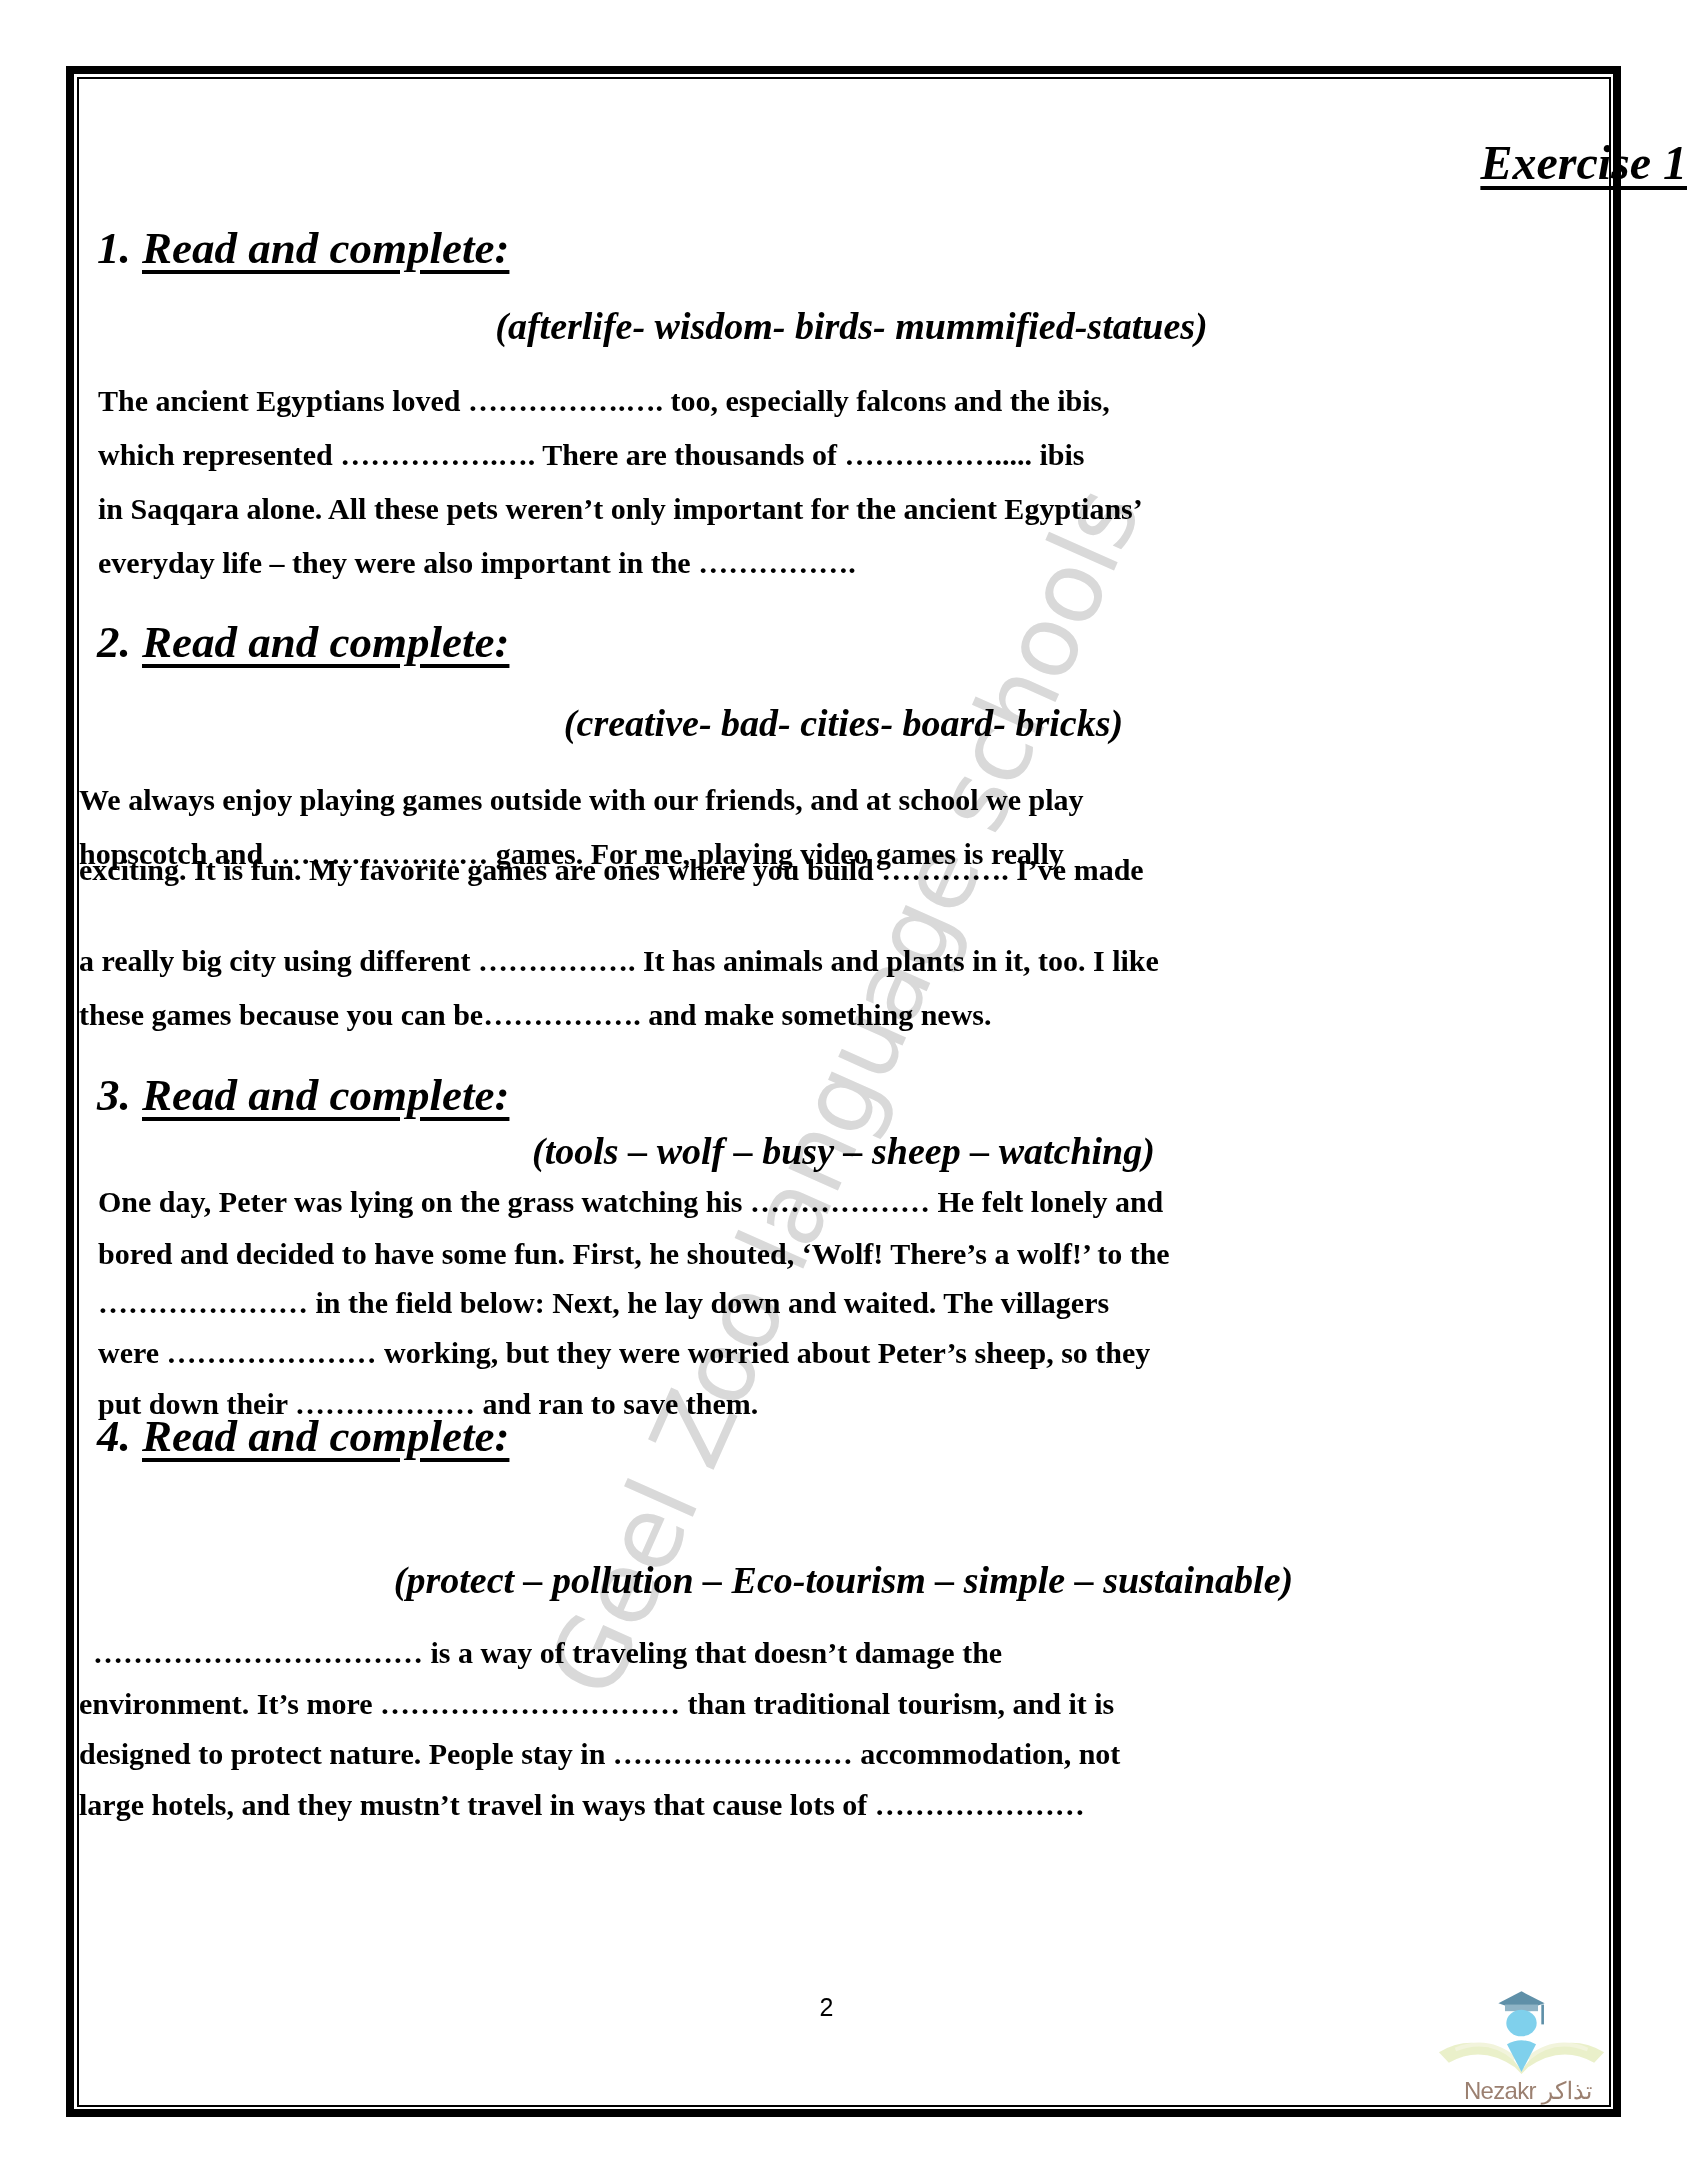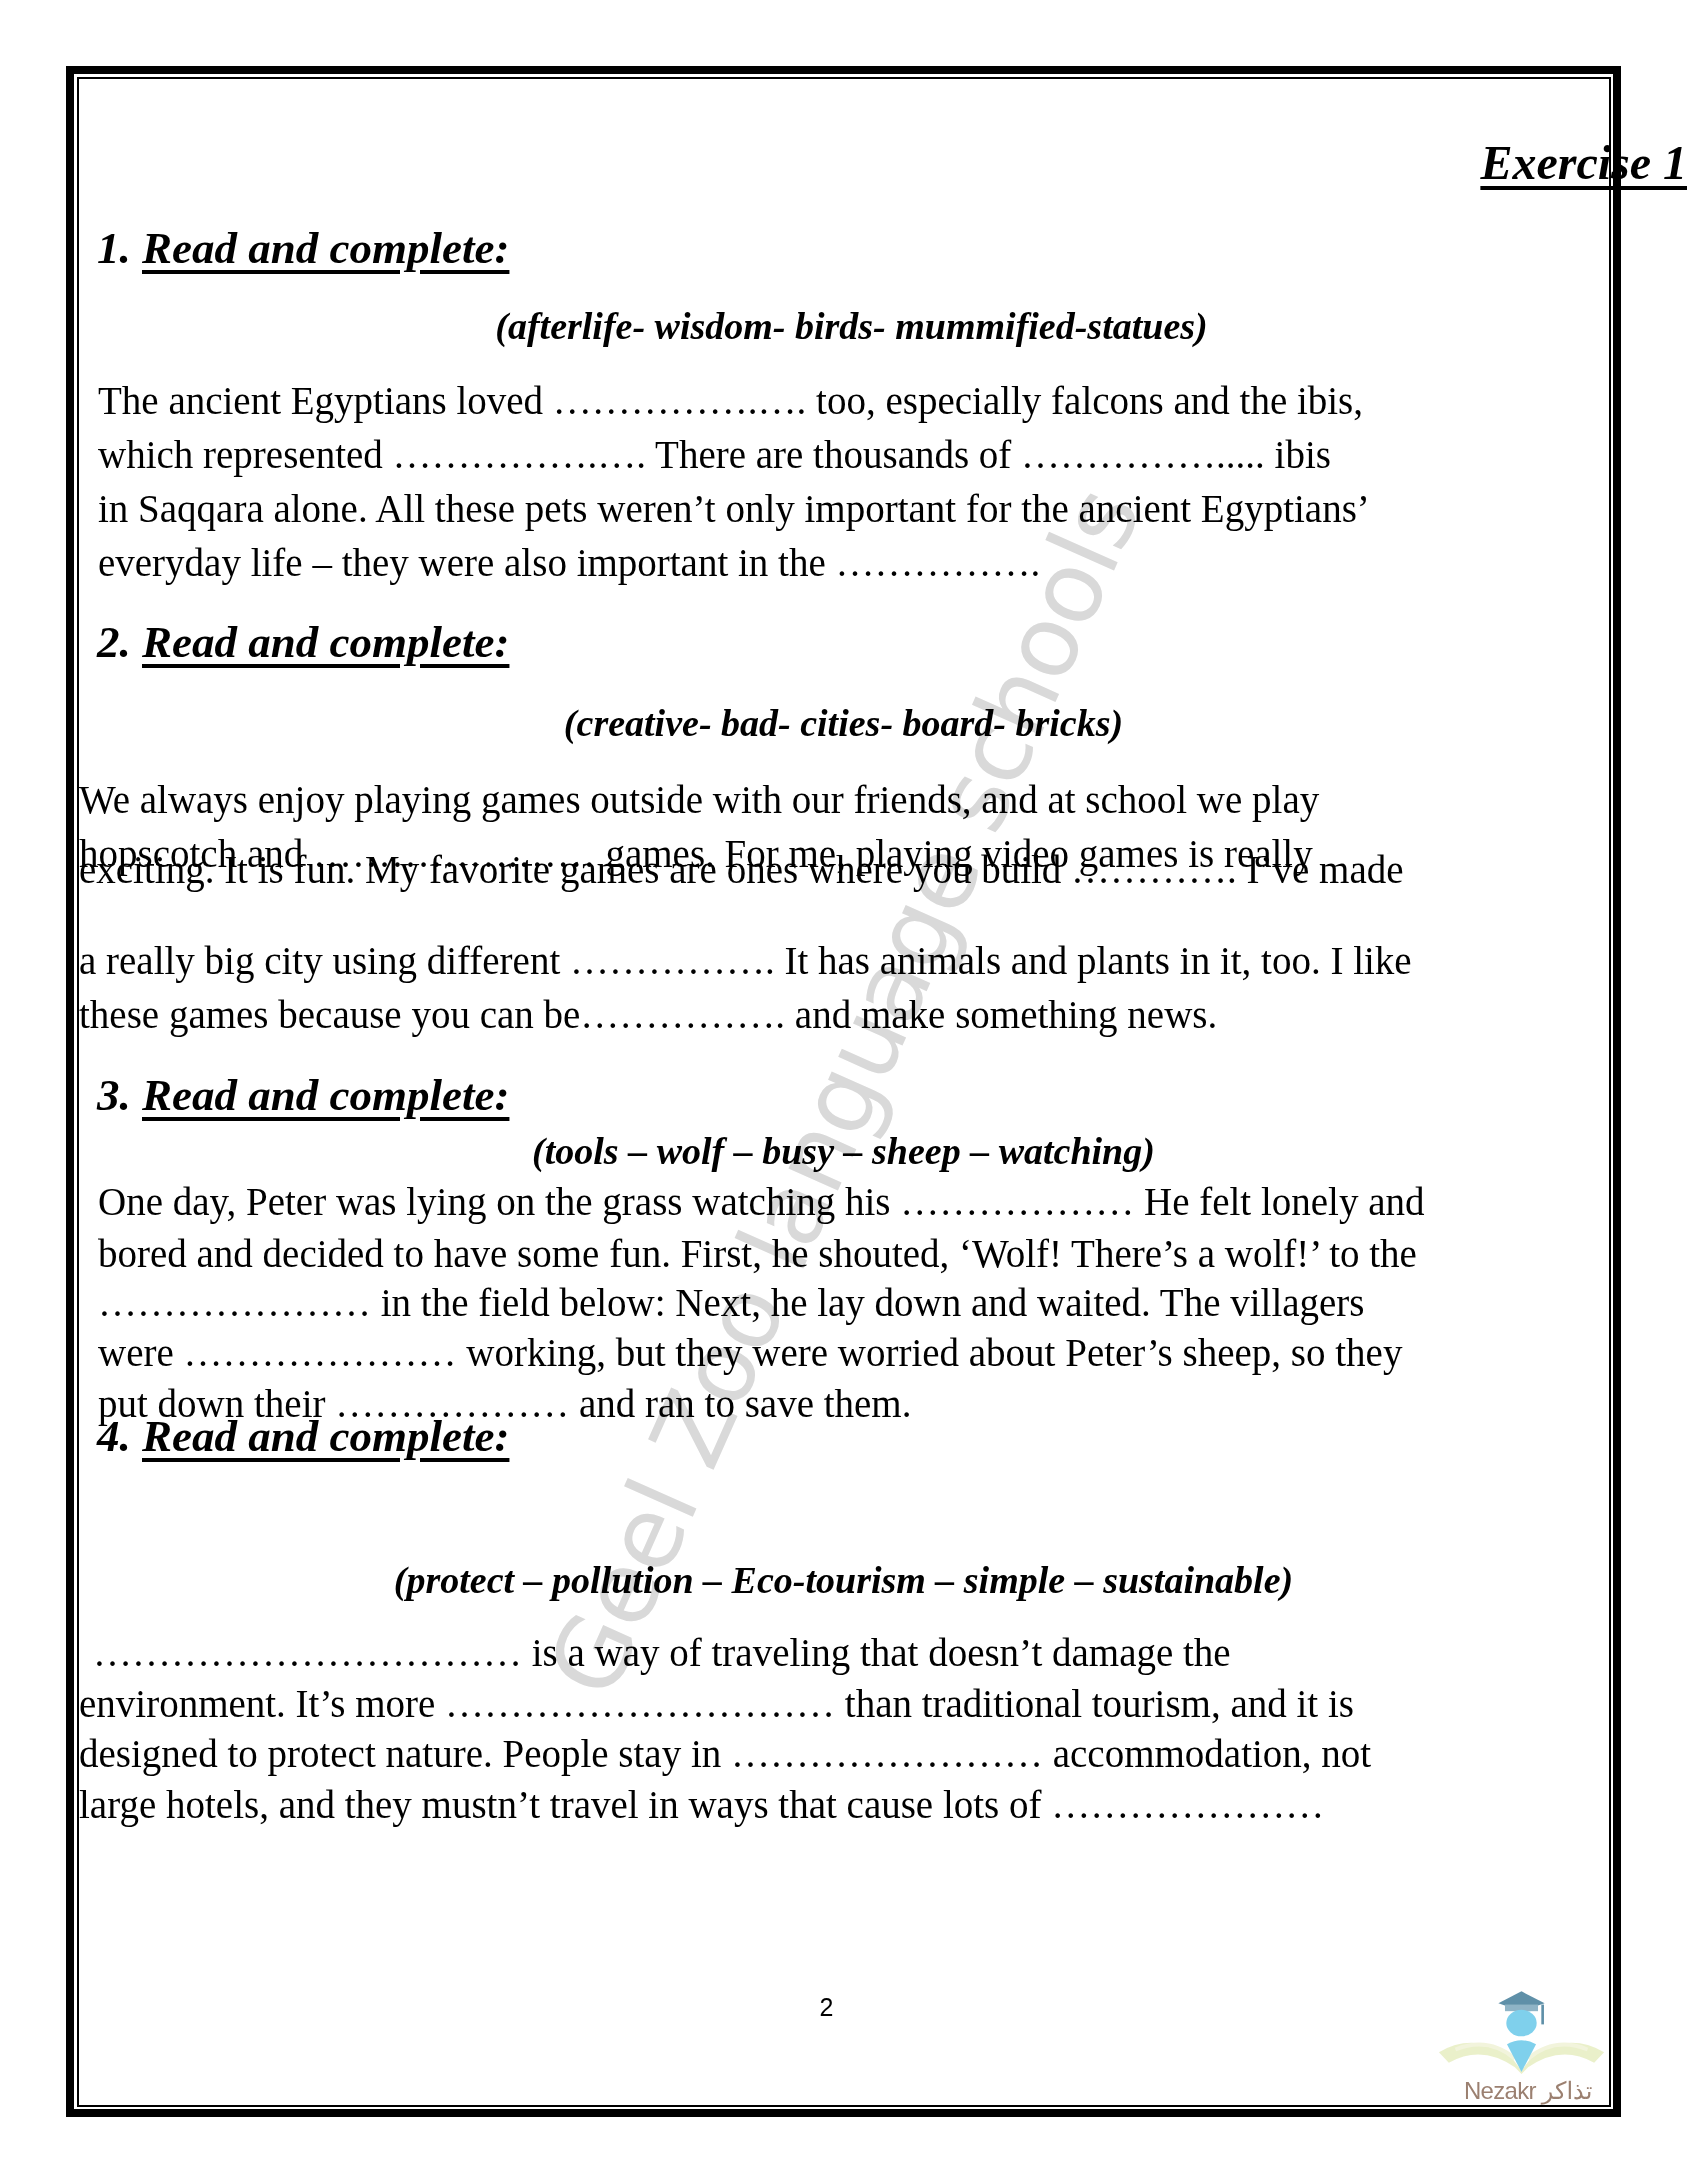--- a/index.html
+++ b/index.html
@@ -7,21 +7,21 @@
          font-family: "Liberation Serif", "DejaVu Serif", serif; color: #000; }
   .frame-outer { position: absolute; left: 66px; top: 66px; width: 1555px; height: 2051px;
                  box-sizing: border-box; border: 8px solid #000; }
   .frame-inner { position: absolute; left: 77px; top: 77px; width: 1534px; height: 2030px;
                  box-sizing: border-box; border: 2.6px solid #000; }
   .watermark { position: absolute; left: 844px; top: 1092px; width: 0; height: 0; }
   .watermark span { position: absolute; left: 0; top: 0; white-space: nowrap;
                     transform: translate(-50%, -50%) rotate(-66deg);
                     font-family: "DejaVu Sans", sans-serif; font-size: 99px; color: #d9d9d9;
                     letter-spacing: -1.3px; }
-  .line { position: absolute; white-space: nowrap; font-size: 39px; line-height: 53px; height: 53px; }
+  .line { position: absolute; white-space: nowrap; font-size: 30px; line-height: 53px; height: 53px; font-weight: bold; }
   .title { position: absolute; left: 0; width: 1687px; text-align: right; top: 136px;
            font-size: 48px; line-height: 53px; font-weight: bold; font-style: italic; }
   .title span { text-decoration: underline; text-decoration-thickness: 4px; text-underline-offset: 6.6px; }
   .heading { position: absolute; left: 97px; font-size: 45px; line-height: 53px; font-weight: bold; font-style: italic; white-space: nowrap; }
   .heading .u { text-decoration: underline; text-decoration-thickness: 4px; text-underline-offset: 6.6px; }
   .words { position: absolute; left: 0; width: 1687px; text-align: center; font-size: 38px; line-height: 53px;
            font-weight: bold; font-style: italic; white-space: nowrap; }
   .pagenum { position: absolute; left: 810px; top: 1991px; width: 33px; text-align: center;
              font-family: "Liberation Sans", sans-serif; font-size: 25px; line-height: 33px; }
   .logo { position: absolute; left: 1429px; top: 1978px; width: 185px; height: 152px; }

